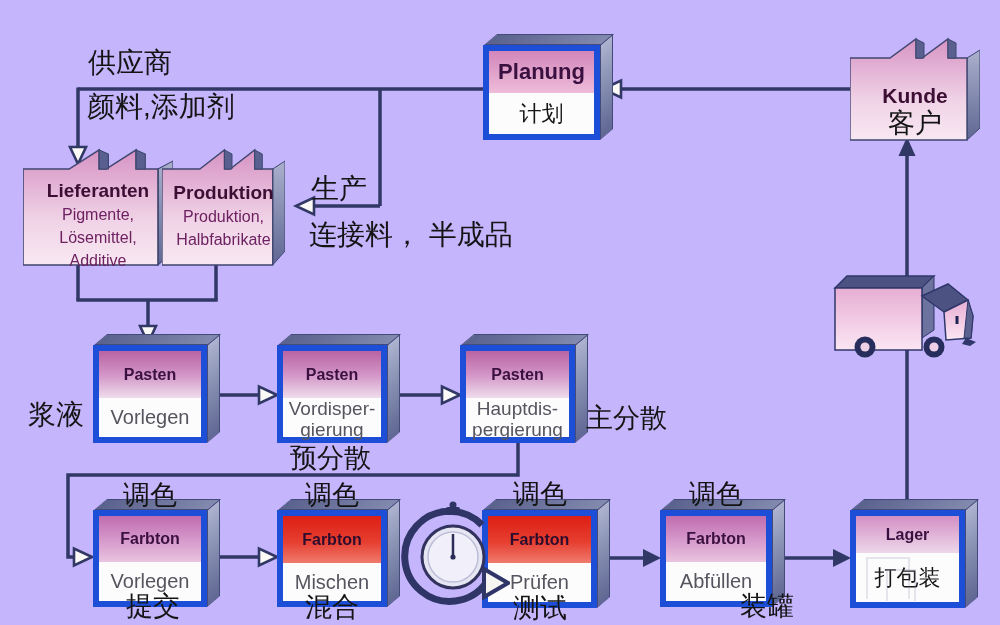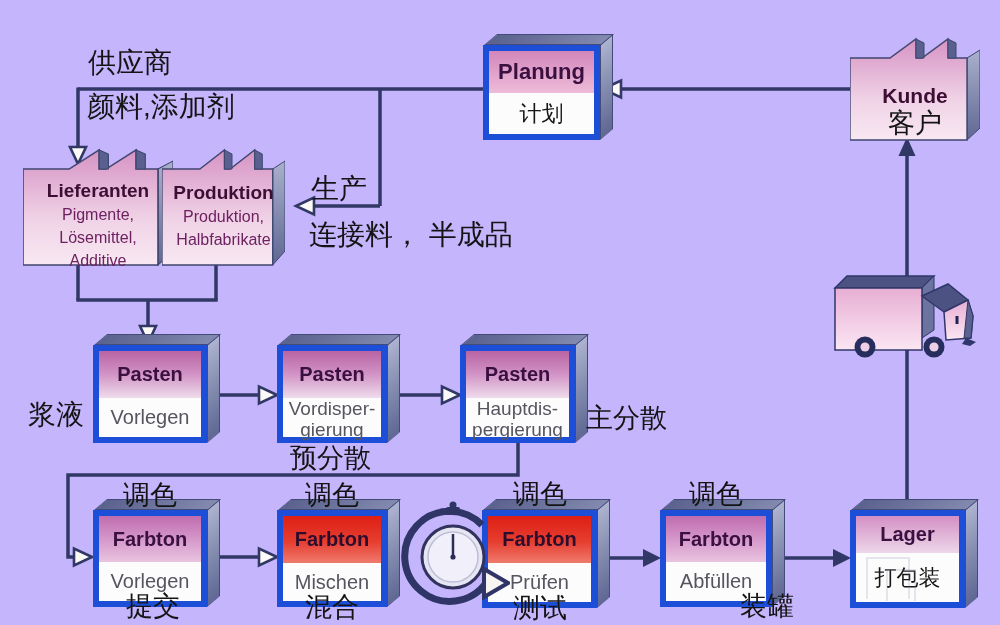--- a/index.html
+++ b/index.html
@@ -27,21 +27,21 @@
     transform:skewY(-40deg); transform-origin:top left;
     border:1px solid #454b78; box-sizing:border-box;
   }
   .face {
     position:absolute; inset:0; background:#fdfcfc;
     border:6px solid #1d4ed8; box-sizing:border-box;
     display:flex; flex-direction:column;
   }
   .hdr {
     display:flex; align-items:center; justify-content:center;
-    font-weight:bold; font-size:20px; color:#3a1040; flex:none;
+    font-weight:bold; font-size:16px; color:#3a1040; flex:none;
   }
   .hdr-mauve  { background:linear-gradient(180deg,#b964a3 0%,#d294c6 50%,#efdcec 100%); }
   .hdr-mauve2 { background:linear-gradient(180deg,#bf6cae 0%,#d79bcc 55%,#e9c4e0 100%); }
   .hdr-red    { background:linear-gradient(180deg,#de1f15 0%,#e63e30 55%,#ef7b6d 100%); color:#2d0d2e; }
   .hdr-pink2  { background:linear-gradient(180deg,#d286bb 0%,#eebcd9 100%); font-size:22px; }
   .hdr-pink3  { background:linear-gradient(180deg,#d38fc4 0%,#eed7ea 100%); }
   .bdy {
     flex:1; display:flex; flex-direction:column; align-items:center; justify-content:center;
     color:#55555f; font-size:20px; line-height:21px;
   }

